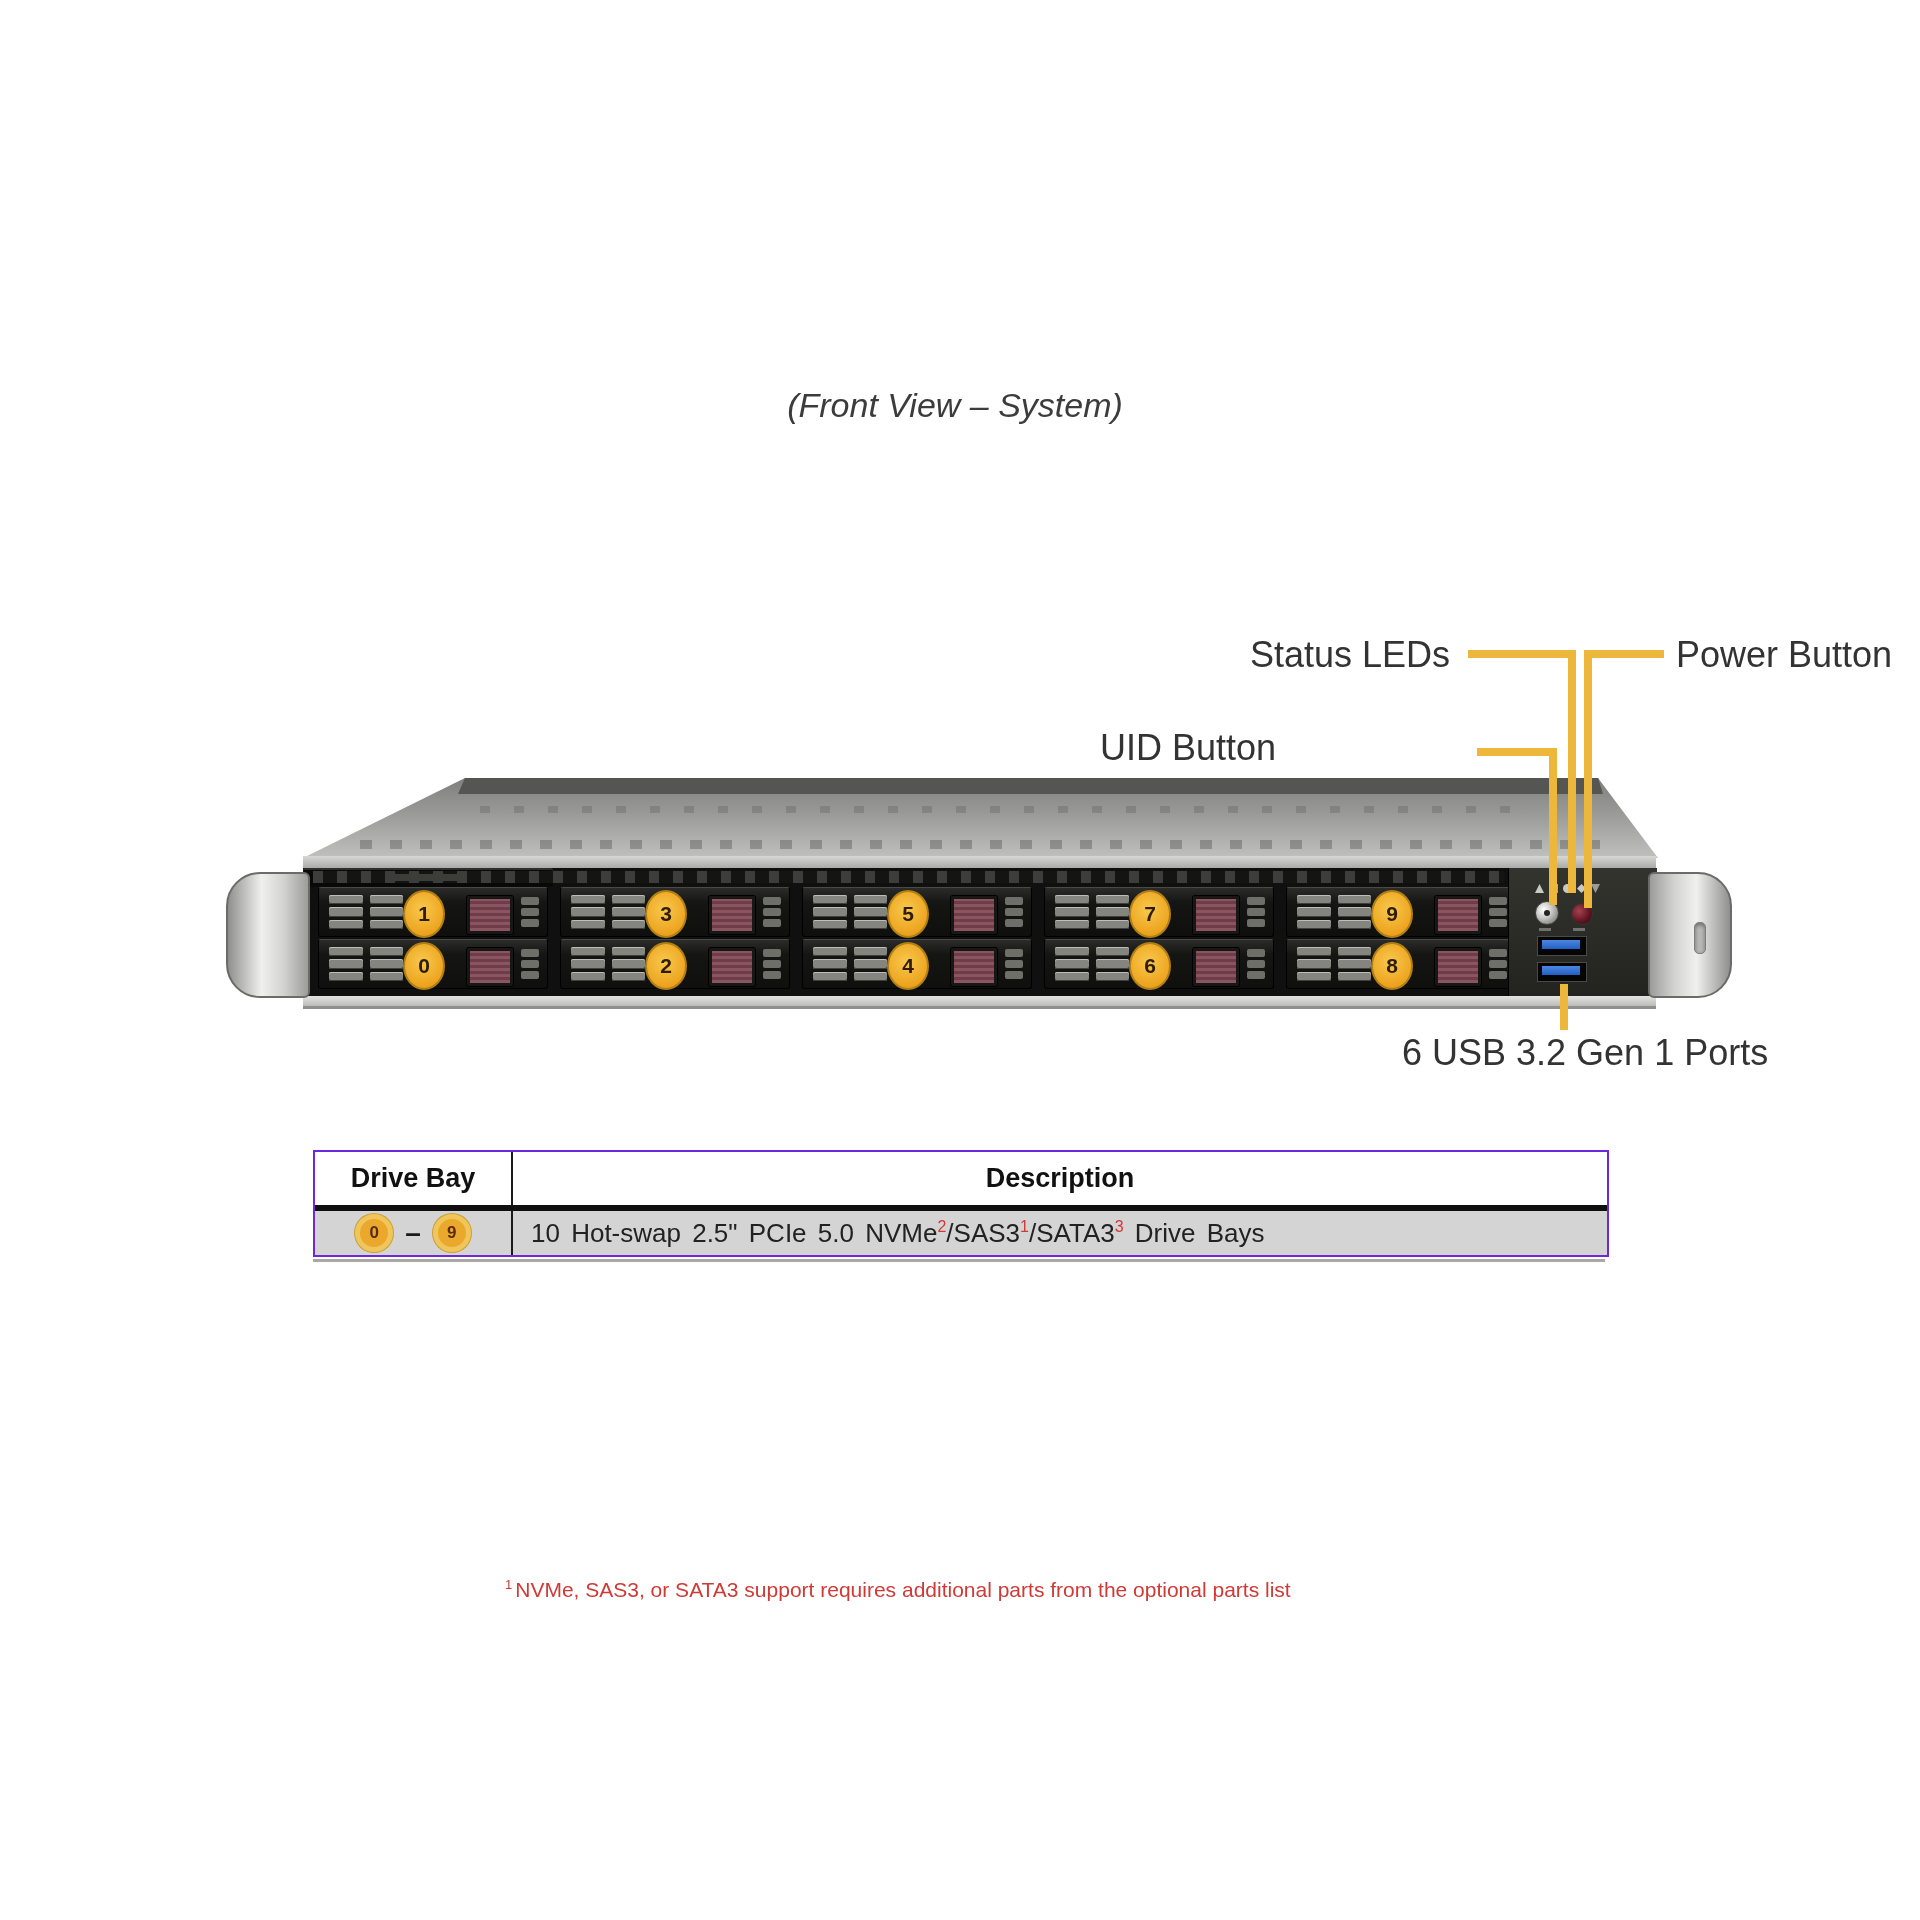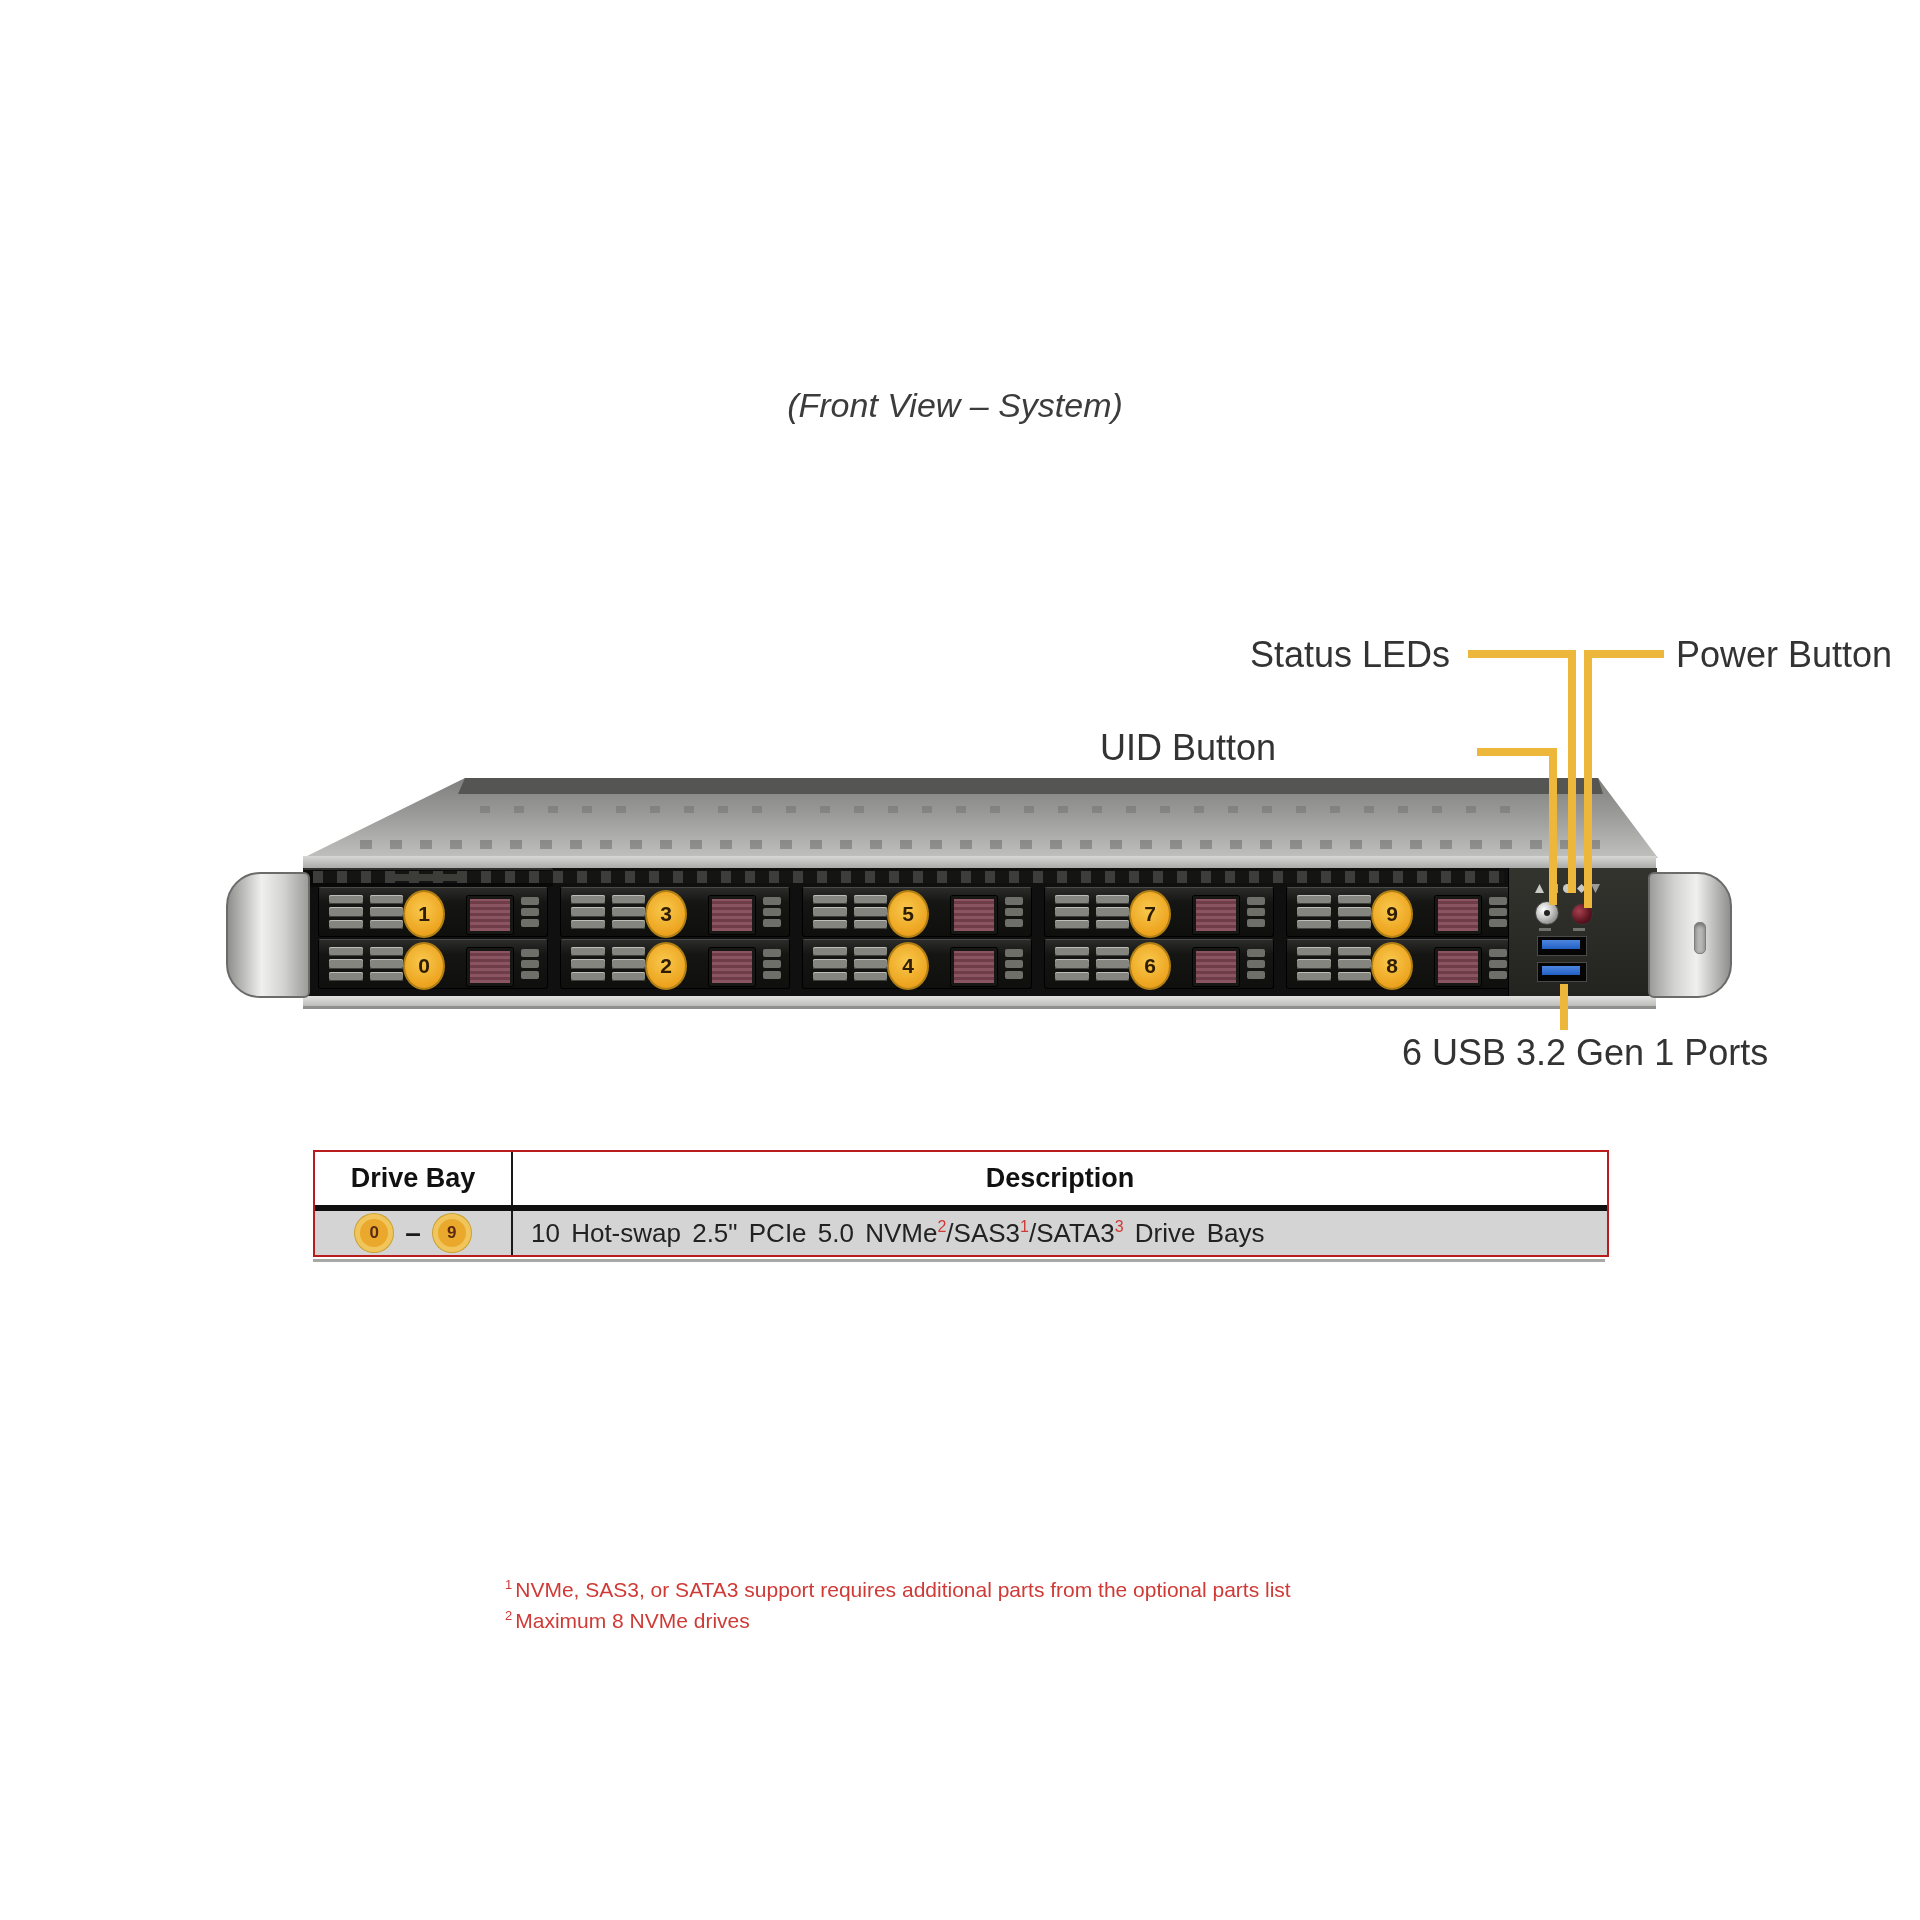--- a/index.html
+++ b/index.html
@@ -83,21 +83,21 @@
   
   .ear{top:872px;width:80px;height:122px;z-index:4;border:2px solid #6b6b69;
     background:linear-gradient(90deg,#8f8f8d,#f0f0ee 42%,#d2d2d0 70%,#9c9c9a);}
   .ear.left{left:226px;border-radius:34px 6px 6px 34px;}
   .ear.right{left:1648px;border-radius:6px 34px 34px 6px;
     background:linear-gradient(270deg,#8f8f8d,#f0f0ee 42%,#d2d2d0 70%,#9c9c9a);}
   .ear .slot{position:absolute;left:44px;top:48px;width:10px;height:30px;border-radius:5px;
     background:#b9b9b7;border:1px solid #7f7f7d;box-shadow:inset 0 2px 4px #6a6a68;}
 
   
-  .spec-table{left:313px;top:1150px;width:1292px;border:2px solid #b91c1c;background:#0f766e;z-index:5;}
+  .spec-table{left:313px;top:1150px;width:1292px;border:2px solid #6d28d9;background:#0f766e;z-index:5;}
   .t-head{display:flex;height:53px;background:#fff;}
   .t-col1{width:196px;border-right:2px solid #1a1a1a;display:flex;align-items:center;justify-content:center;}
   .t-col2{flex:1;display:flex;align-items:center;}
   .t-head .t-col2{justify-content:center;}
   .t-head-text{font-weight:bold;font-size:27px;color:#111;}
   .t-sep{height:6px;background:#0f0f0f;}
   .t-row{display:flex;height:44px;background:#d4d4d4;}
   .t-row .t-col1{gap:12px;}
   .t-row .t-col2{padding-left:18px;font-size:26px;color:#222;word-spacing:4px;}
   .range-badge{width:28px;height:28px;border-radius:50%;background:#eaa92c;border:5px solid #f0c65c;
@@ -371,14 +371,13 @@
     </div>
     <div class="t-col2">
         <span id="desc-cell">10 Hot-swap 2.5" PCIe 5.0 NVMe<span class="desc-sup">2</span>/SAS3<span class="desc-sup">1</span>/SATA3<span class="desc-sup">3</span> Drive Bays</span>
       </div>
   </div>
 </div>
 <div class="abs t-shadow"></div>
 
 <div class="abs footnotes" id="footnotes">
     <div><sup>1</sup>NVMe, SAS3, or SATA3 support requires additional parts from the optional parts list</div>
-    <div><sup>2</sup>Maximum 8 NVMe drives</div>
   </div>
 
 </body></html>

